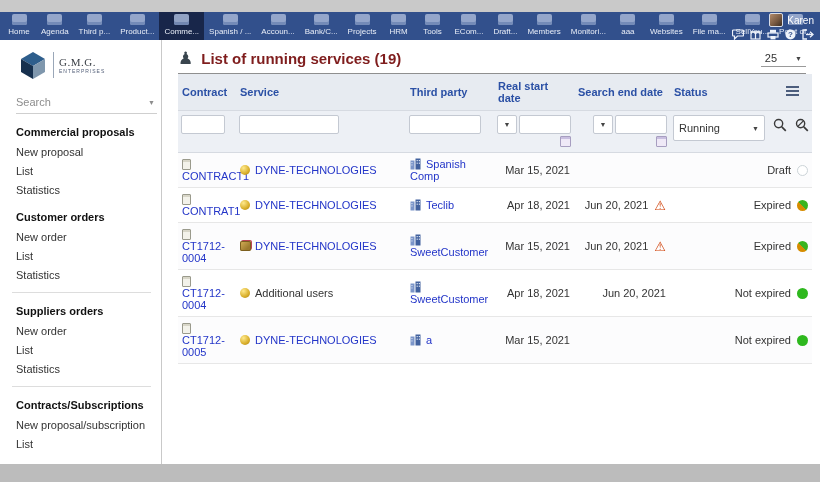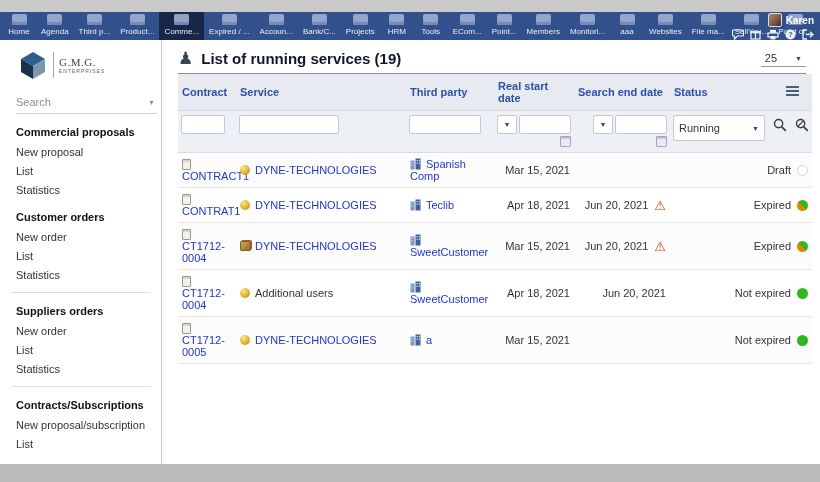--- a/index.html
+++ b/index.html
@@ -15,21 +15,21 @@
   .tb-item { display:flex; flex-direction:column; align-items:center; justify-content:flex-start;
     padding:2px 5px 1px; cursor:pointer; min-width:34px; }
   .tb-item.active { background:#18264a; }
   .mi-ico { width:15px; height:11px; background:#9fb0d2; border-radius:2px; margin-bottom:2px;
     box-shadow:inset 0 -3px 0 #7c92bd; opacity:.9; }
   .tb-label { color:#e9eef8; font-size:8px; white-space:nowrap; line-height:9px; }
   .tb-user { position:absolute; right:6px; top:1px; display:flex; flex-direction:column; align-items:flex-end; }
   .tb-user-row1 { display:flex; align-items:center; gap:4px; }
   .avatar { width:14px; height:14px; border-radius:2px;
     background:linear-gradient(135deg,#b28a6a 0%,#7a5b43 55%,#3c2d20 100%); border:1px solid #d8dde8; }
-  .tb-user-name { color:#fff; font-weight:bold; font-size:10px; }
+  .tb-user-name { color:#fff; font-weight:normal; font-size:10px; }
   .tb-user-row2 { display:flex; gap:6px; margin-top:2px; }
   .tb-user-row2 svg { display:block; cursor:pointer; }
 
   
   .page { display:flex; height:424px; background:#fff; }
 
   
   .sidebar { width:162px; border-right:1px solid #c9c9c9; padding:6px 4px 0 16px; flex:none; overflow:hidden; }
   .logo-box { display:flex; align-items:center; gap:5px; margin:4px 0 10px 2px; }
   .logo-mark { flex:none; }
@@ -40,21 +40,21 @@
     border-bottom:1px solid #cfcfcf; padding:6px 2px 5px 0; margin-bottom:4px; cursor:pointer; }
   .sb-caret { font-size:7px; color:#8d8d8d; }
   .sb-section-title { font-weight:bold; color:#111; margin:12px 0 4px; }
   .sb-item { color:#333; padding:3.5px 0; cursor:pointer; }
   .sb-divider { border-top:1px solid #ddd; margin:8px 6px 0 -4px; }
 
   
   .content { flex:1; padding:6px 14px 0 16px; overflow:hidden; }
   .title-row { display:flex; align-items:center; padding:4px 0 6px; border-bottom:1px solid #8f8f8f; }
   .pawn { font-size:17px; color:#39454e; margin-right:8px; line-height:17px; }
-  .page-title { font-size:15px; font-weight:bold; color:#0f172a; flex:1; }
+  .page-title { font-size:15px; font-weight:bold; color:#7f1d1d; flex:1; }
   .select-plain { display:flex; align-items:center; gap:18px; border-bottom:1px solid #9a9a9a;
     padding:2px 4px; cursor:pointer; color:#333; font-size:11px; }
   .caret { font-size:7px; color:#444; }
 
   .tag-row { display:flex; align-items:center; gap:8px; padding:8px 0 8px 2px; }
   .tag-label { color:#333; }
   .select-box { background:#fff; border:1px solid #c9ced6; border-radius:3px; height:20px; width:112px;
     display:flex; align-items:center; justify-content:flex-end; padding:0 6px; cursor:pointer; }
 
   table { border-collapse:collapse; table-layout:fixed; width:634px; }
@@ -118,21 +118,21 @@
   <div class="tb-item">
       <span class="mi-ico"></span>
       <span class="tb-label">Product...</span>
     </div>
   <div class="tb-item active">
       <span class="mi-ico"></span>
       <span class="tb-label">Comme...</span>
     </div>
   <div class="tb-item">
       <span class="mi-ico"></span>
-      <span class="tb-label">Expired / ...</span>
+      <span class="tb-label">Spanish / ...</span>
     </div>
   <div class="tb-item">
       <span class="mi-ico"></span>
       <span class="tb-label">Accoun...</span>
     </div>
   <div class="tb-item">
       <span class="mi-ico"></span>
       <span class="tb-label">Bank/C...</span>
     </div>
   <div class="tb-item">
@@ -146,21 +146,21 @@
   <div class="tb-item">
       <span class="mi-ico"></span>
       <span class="tb-label">Tools</span>
     </div>
   <div class="tb-item">
       <span class="mi-ico"></span>
       <span class="tb-label">ECom...</span>
     </div>
   <div class="tb-item">
       <span class="mi-ico"></span>
-      <span class="tb-label">Point...</span>
+      <span class="tb-label">Draft...</span>
     </div>
   <div class="tb-item">
       <span class="mi-ico"></span>
       <span class="tb-label">Members</span>
     </div>
   <div class="tb-item">
       <span class="mi-ico"></span>
       <span class="tb-label">Monitori...</span>
     </div>
   <div class="tb-item">

